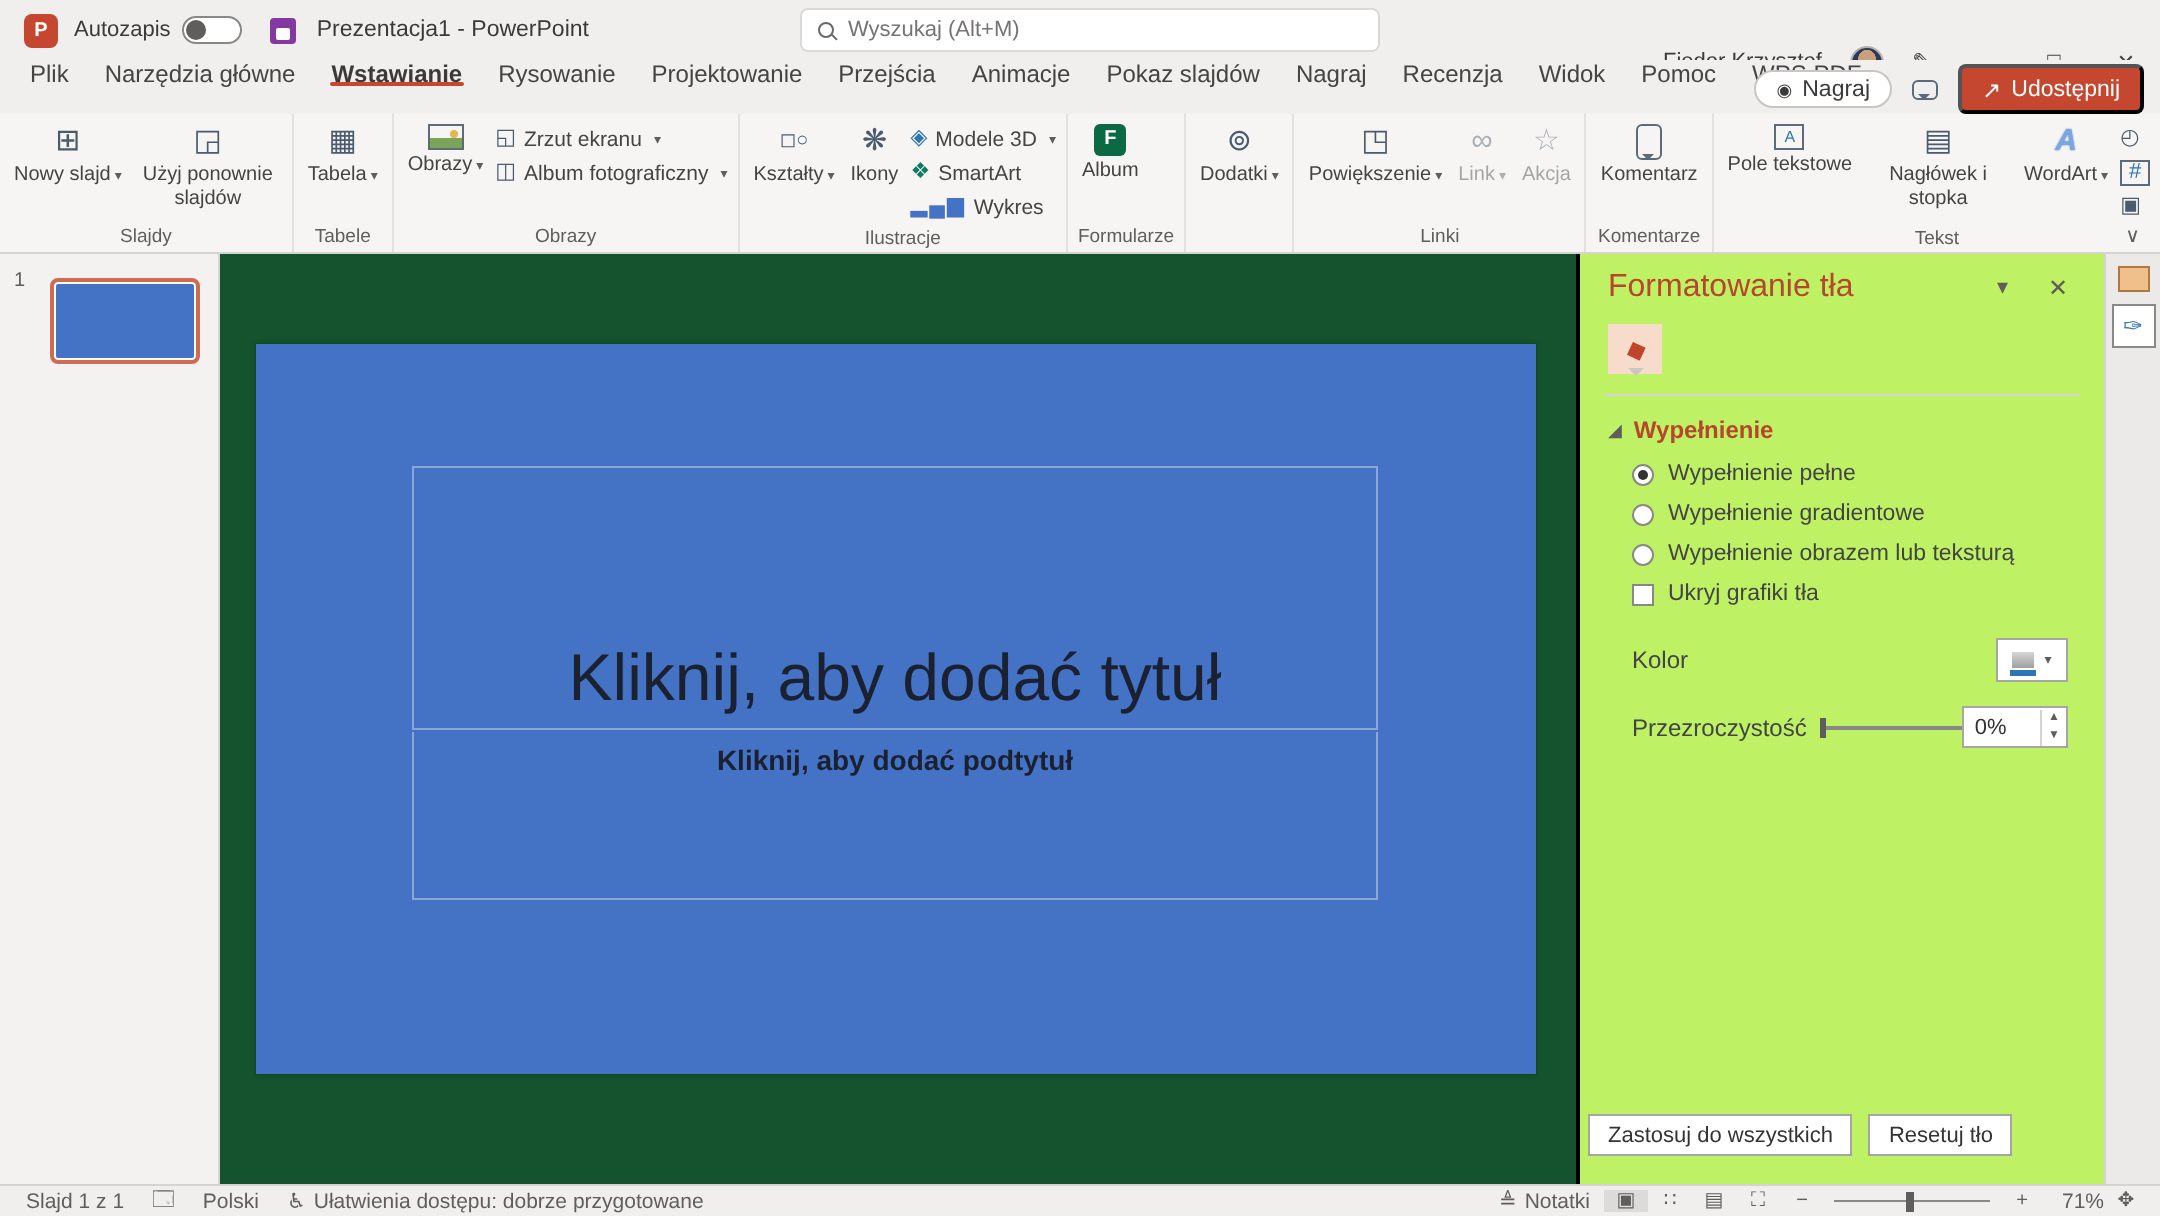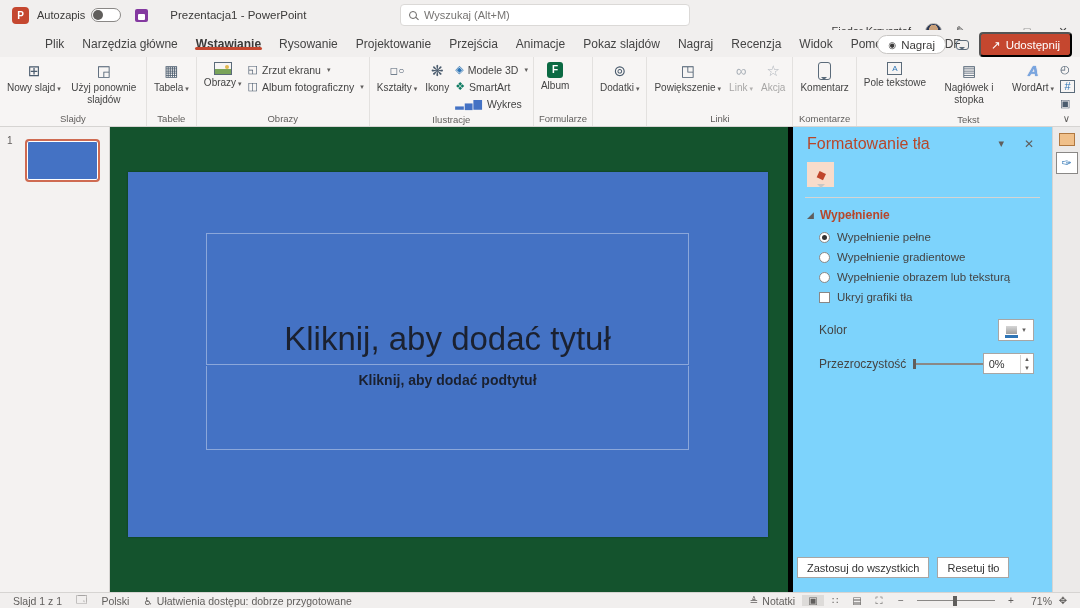--- a/index.html
+++ b/index.html
@@ -11,32 +11,32 @@
     --accent:#C5472F;
   }
   
   .titlebar { height:30px; display:flex; align-items:center; background:#f1efee; position:relative; padding:0 8px; }
   .applogo { width:17px; height:17px; border-radius:4px; background:var(--accent); color:#fff; font-size:10px; font-weight:bold; display:flex; align-items:center; justify-content:center; margin:0 8px 0 4px; }
   .autosave-lbl { font-size:11px; color:#3b3a39; margin-right:6px; }
   .toggle { width:30px; height:14px; border-radius:8px; background:#fff; border:1px solid #8a8886; position:relative; }
   .toggle .knob { width:10px; height:10px; border-radius:50%; background:#605e5c; position:absolute; left:1px; top:1px; }
   .saveicon { width:13px; height:13px; border-radius:2px; background:#8439a0; margin:0 10px 0 14px; position:relative; }
   .saveicon::after { content:''; position:absolute; left:3px; top:5px; width:7px; height:6px; background:#fff; border-radius:1px; }
-  .doctitle { font-size:11.5px; color:#3b3a39;margin-left:12px; }
+  .doctitle { font-size:11.5px; color:#3b3a39; }
   .searchbox { position:absolute; left:400px; top:4px; width:290px; height:22px; background:#fff; border:1px solid #dbd9d7; border-radius:4px; display:flex; align-items:center; padding:0 8px; gap:7px; }
   .mag { width:8px; height:8px; border:1.3px solid #6b6967; border-radius:50%; position:relative; flex:0 0 auto; }
   .mag::after { content:''; position:absolute; width:4px; height:1.3px; background:#6b6967; transform:rotate(45deg); right:-3px; bottom:-1px; }
   .searchtext { font-size:11px; color:#767472; }
   .tb-right { position:absolute; right:6px; top:16px; height:30px; display:flex; align-items:center; gap:14px; }
   .username { font-size:11px; color:#3b3a39; }
   .avatar { width:17px; height:17px; border-radius:50%; background:radial-gradient(circle at 50% 35%, #c9a07a 0 35%, #2d3a55 36%); border:1px solid #b5b3b1; }
   .penicon { font-size:12px; color:#444; }
   .winbtn { font-size:11px; color:#444; width:22px; text-align:center; }
   
-  .tabrow { height:27px; display:flex; align-items:center; background:#f1efee; position:relative; padding-left:6px;margin-left:30px; }
+  .tabrow { height:27px; display:flex; align-items:flex-start; background:#f1efee; position:relative; padding-left:6px; }
   .tab { font-size:12px; color:#444; padding:0 9px; display:flex; align-items:center; position:relative; white-space:nowrap; }
   .tab.active { color:#3b3a39; font-weight:bold; }
   .tab.active::after { content:''; position:absolute; left:8px; right:8px; bottom:1px; height:2.5px; background:var(--accent); border-radius:2px; }
   .tabrow-right { position:absolute; right:8px; top:2px; display:flex; align-items:center; gap:10px; }
   .recbtn { display:flex; align-items:center; gap:5px; border:1px solid #c8c6c4; background:#fff; border-radius:11px; padding:2.5px 10px; font-size:11.5px; color:#3b3a39; }
   .recdot { font-size:9px; color:#3b3a39; }
   .bub { width:13px; height:10px; border:1.4px solid #5b6b7a; border-radius:3px; position:relative; display:inline-block; }
   .bub::after { content:''; position:absolute; left:2px; bottom:-4px; width:0; height:0; border:3px solid transparent; border-top-color:#5b6b7a; }
   .sharebtn { display:flex; align-items:center; gap:5px; background:var(--accent); color:#fff; border-radius:4px; padding:3.5px 10px; font-size:11.5px; }
   
@@ -63,21 +63,21 @@
   .thumbs { width:110px; background:#f4f2f1; border-right:1px solid #d6d4d2; padding-top:9px; position:relative; }
   .thumb-num { position:absolute; left:7px; top:8px; font-size:10px; color:#605e5c; }
   .thumb { position:absolute; left:25px; top:12px; width:75px; height:43px; border:2px solid #cf6b52; border-radius:4px; background:#4472C4; box-shadow:0 0 0 1px #fff inset; }
   .canvas { flex:1; background:#14532d; position:relative; }
   .slide { position:absolute; left:18px; top:45px; width:640px; height:365px; background:#4472C4; box-shadow:0 0 2px rgba(0,0,0,.35); }
   .ph-title { position:absolute; left:78px; top:61px; width:483px; height:132px; border:1px solid rgba(255,255,255,.38); display:flex; align-items:flex-end; justify-content:center; padding-bottom:6px; }
   .ph-title .txt { font-size:33px; color:#1b2130; white-space:nowrap; }
   .ph-sub { position:absolute; left:78px; top:194px; width:483px; height:84px; border:1px solid rgba(255,255,255,.38); border-top:none; display:flex; align-items:flex-start; justify-content:center; padding-top:6px; }
   .ph-sub .txt { font-size:14px; font-weight:bold; color:#1b2130; }
   
-  .panel { width:264px; background:#7dd3fc; border-left:5px solid #000000; position:relative; padding:8px 12px 0 14px; font-size:12px; }
+  .panel { width:264px; background:#bef264; border-left:2px solid #000000; position:relative; padding:8px 12px 0 14px; font-size:12px; }
   .panel-title { font-size:16px; color:#B7472A; }
   .panel-ctl { position:absolute; top:10px; font-size:11px; color:#605e5c; }
   .panel-ctl.dd { right:48px; }
   .panel-ctl.cl { right:18px; font-size:12px; }
   .bucket { margin-top:9px; width:27px; height:25px; background:#f8dccb; display:flex; align-items:center; justify-content:center; position:relative; }
   .bucket .g { color:#c0452b; font-size:13px; transform:rotate(-20deg); }
   .bucket::after { content:''; position:absolute; left:10px; bottom:-5px; border:4px solid transparent; border-top-color:#c9c7c5; }
   .panel-hr { border:none; border-top:1px solid #d6d4d2; margin:10px 0 10px -2px; }
   .sec-head { display:flex; align-items:center; gap:6px; color:#B7472A; font-weight:bold; font-size:12px; margin-bottom:9px; }
   .sec-head .tri { color:#605e5c; font-size:9px; font-weight:normal; }

